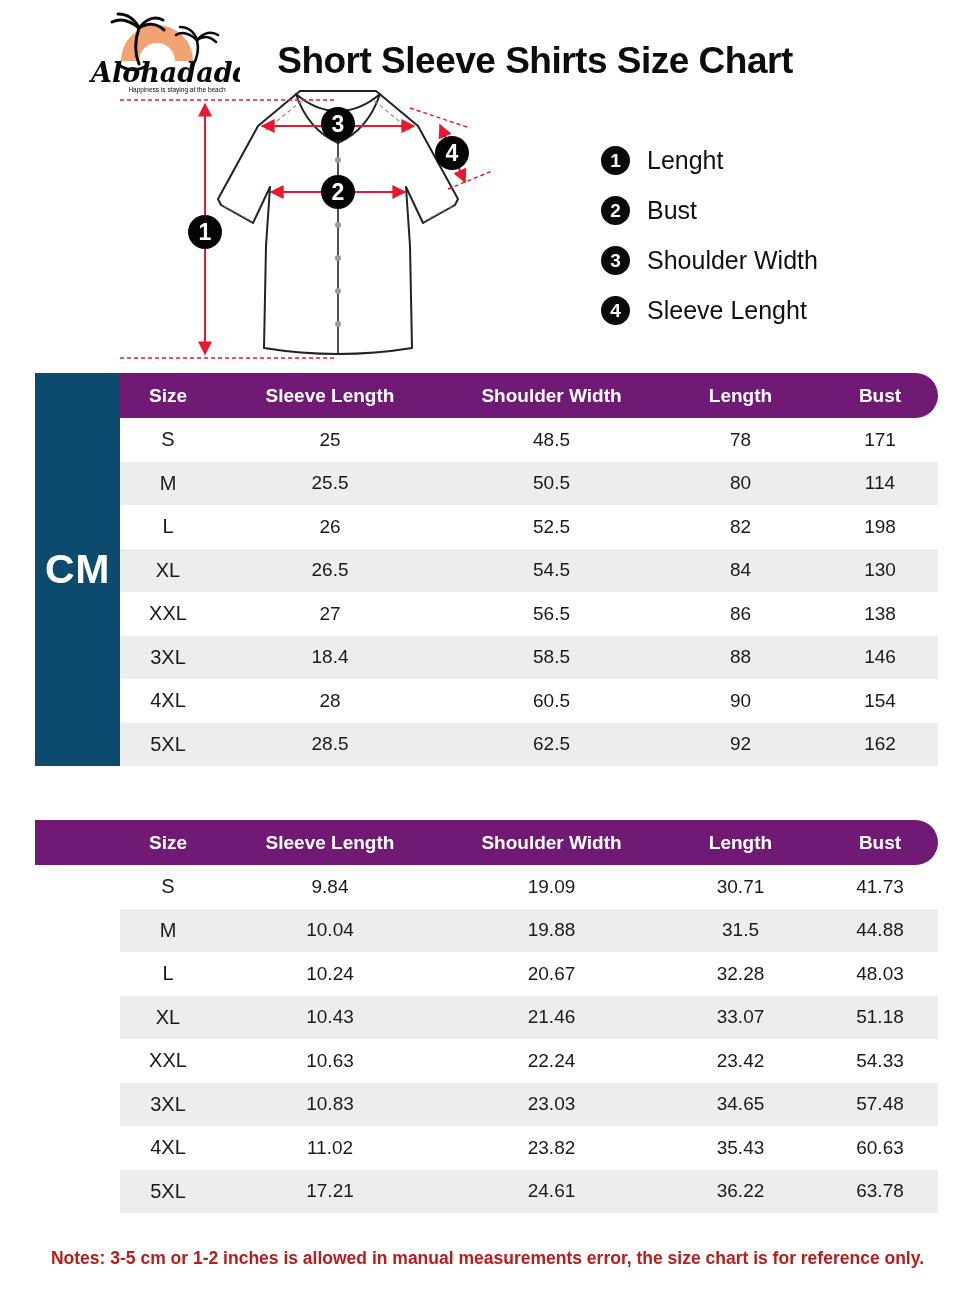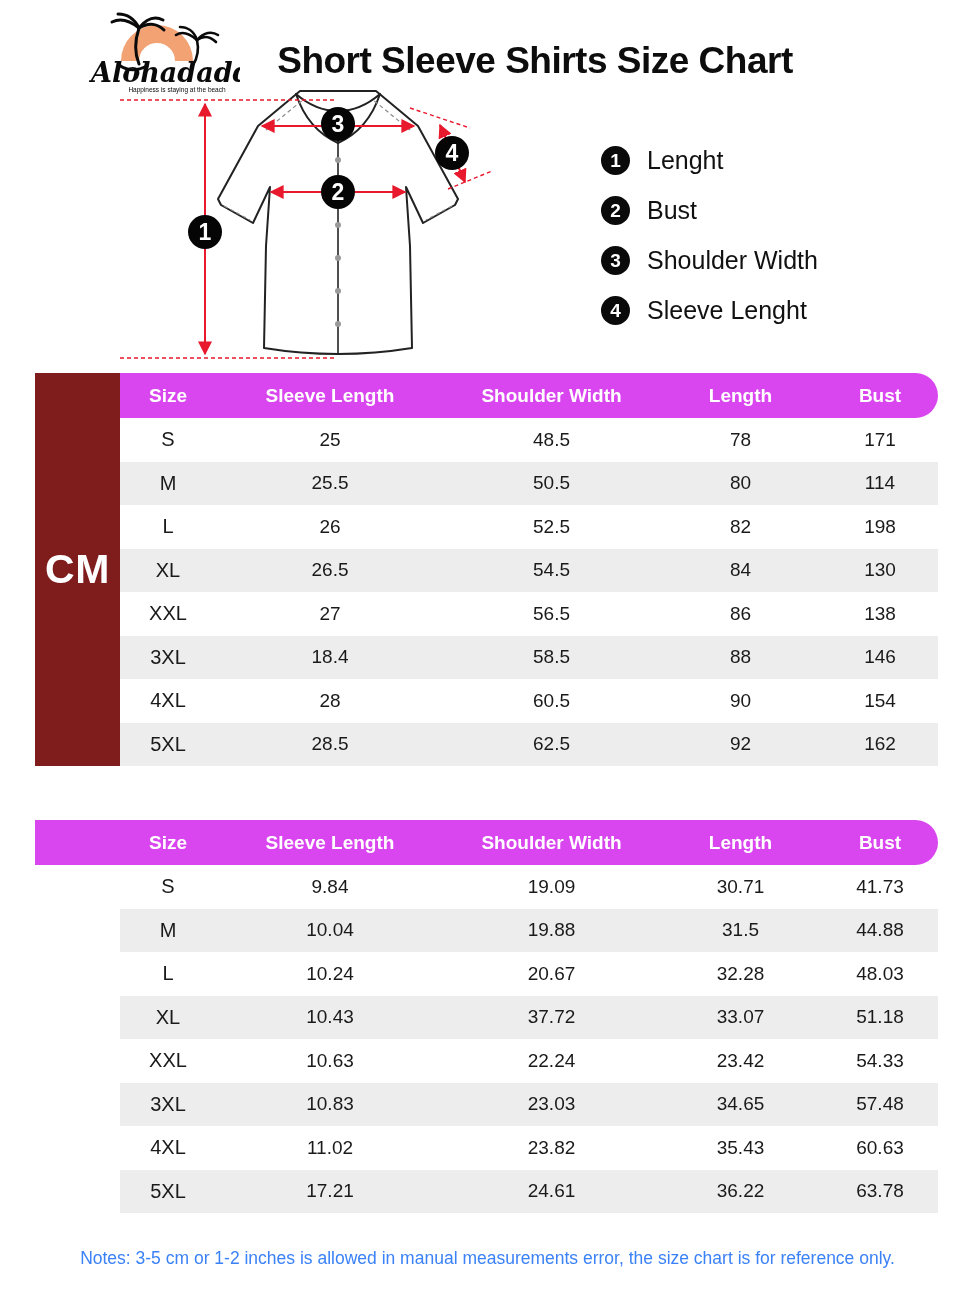--- a/index.html
+++ b/index.html
@@ -14,39 +14,39 @@
   
   .shirt-svg{position:absolute;left:120px;top:86px;width:400px;height:292px;}
   .legend{position:absolute;left:601px;top:146px;list-style:none;margin:0;padding:0;}
   .legend li{display:flex;align-items:center;gap:17px;margin-bottom:21px;font-size:25px;color:#111;}
   .badge{width:29px;height:29px;border-radius:50%;background:#0a0a0a;color:#fff;
         display:inline-flex;align-items:center;justify-content:center;
         font-size:19px;font-weight:bold;flex:0 0 29px;}
 
   
   .size-table{position:absolute;left:35px;width:903px;height:393px;}
-  .unit-col{position:absolute;left:0;top:0;width:85px;height:393px;background:#7f1d1d;
+  .unit-col{position:absolute;left:0;top:0;width:85px;height:393px;background:#0c4a6e;
         display:flex;align-items:center;justify-content:center;}
   .unit-text{color:#fff;font-weight:bold;font-size:41px;letter-spacing:0.5px;}
   .size-table[data-table="1"] .unit-text{font-size:33px;}
-  .thead{position:absolute;left:0;top:0;width:903px;height:45px;background:#d946ef;
+  .thead{position:absolute;left:0;top:0;width:903px;height:45px;background:#701a75;
         border-radius:0 23px 23px 0;display:flex;align-items:center;
         padding-left:85px;box-sizing:border-box;}
   .th{color:#fff;font-weight:bold;font-size:19px;text-align:center;}
   .tbody{position:absolute;left:85px;top:45px;width:818px;}
   .tr{display:flex;align-items:center;height:43.5px;background:#fff;}
   .tr.alt{background:#ededed;}
   .td{font-size:19px;text-align:center;color:#1a1a1a;}
   .td.c0{font-size:20px;}
   .c0{width:96px;} .c1{width:228px;} .c2{width:215px;} .c3{width:163px;} .c4{width:116px;}
   .cm-table{top:373px;} .inch-table{top:820px;}
 
   
   .notes{position:absolute;left:0;right:0;top:1248px;text-align:center;
-        font-size:17.5px;color:#3b82f6;}
+        font-size:17.5px;color:#b91c1c;font-weight:bold;}
 </style>
 </head>
 <body>
 
 <div class="page">
 
   <svg class="logo" viewBox="0 0 160 90">
     <path d="M42,53 A36,36 0 0 1 114,53 L96,53 A18,18 0 0 0 60,53 Z" fill="#f2a273"></path>
     <g stroke="#0a0a0a" stroke-width="3" fill="none" stroke-linecap="round">
       <path d="M60,20 C56,32 55,44 60,56"></path>
@@ -240,21 +240,21 @@
         <div class="tr">
           <div class="td c0">L</div>
           <div class="td c1">10.24</div>
           <div class="td c2">20.67</div>
           <div class="td c3">32.28</div>
           <div class="td c4">48.03</div>
         </div>
         <div class="tr alt">
           <div class="td c0">XL</div>
           <div class="td c1">10.43</div>
-          <div class="td c2">37.72</div>
+          <div class="td c2">21.46</div>
           <div class="td c3">33.07</div>
           <div class="td c4">51.18</div>
         </div>
         <div class="tr">
           <div class="td c0">XXL</div>
           <div class="td c1">10.63</div>
           <div class="td c2">22.24</div>
           <div class="td c3">23.42</div>
           <div class="td c4">54.33</div>
         </div>

